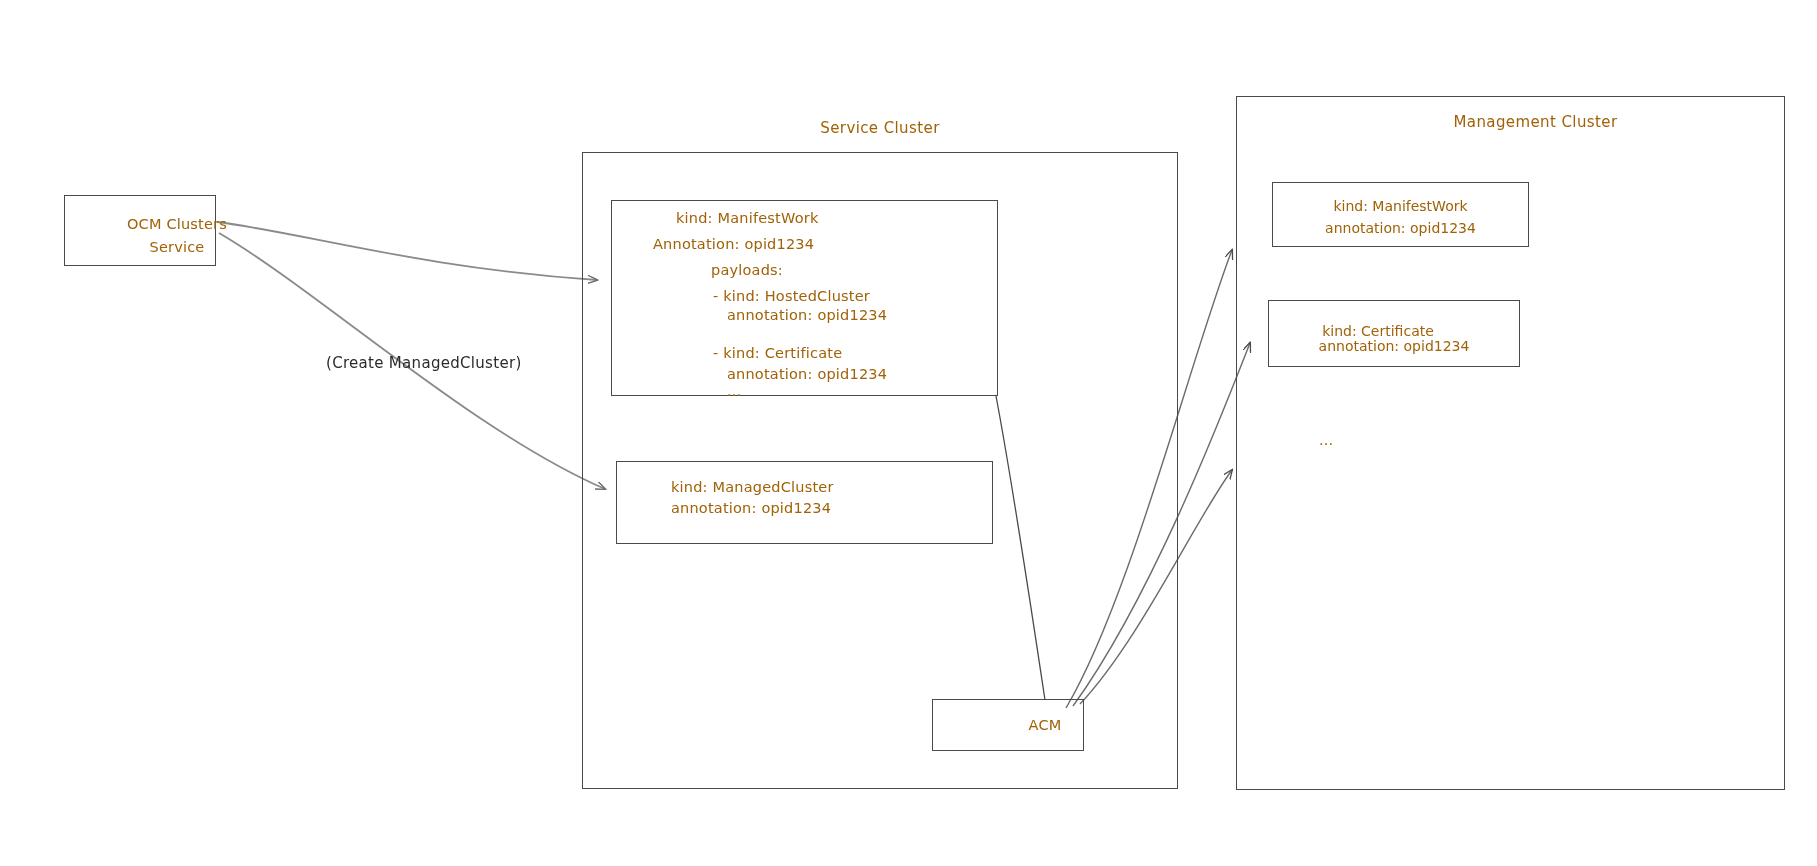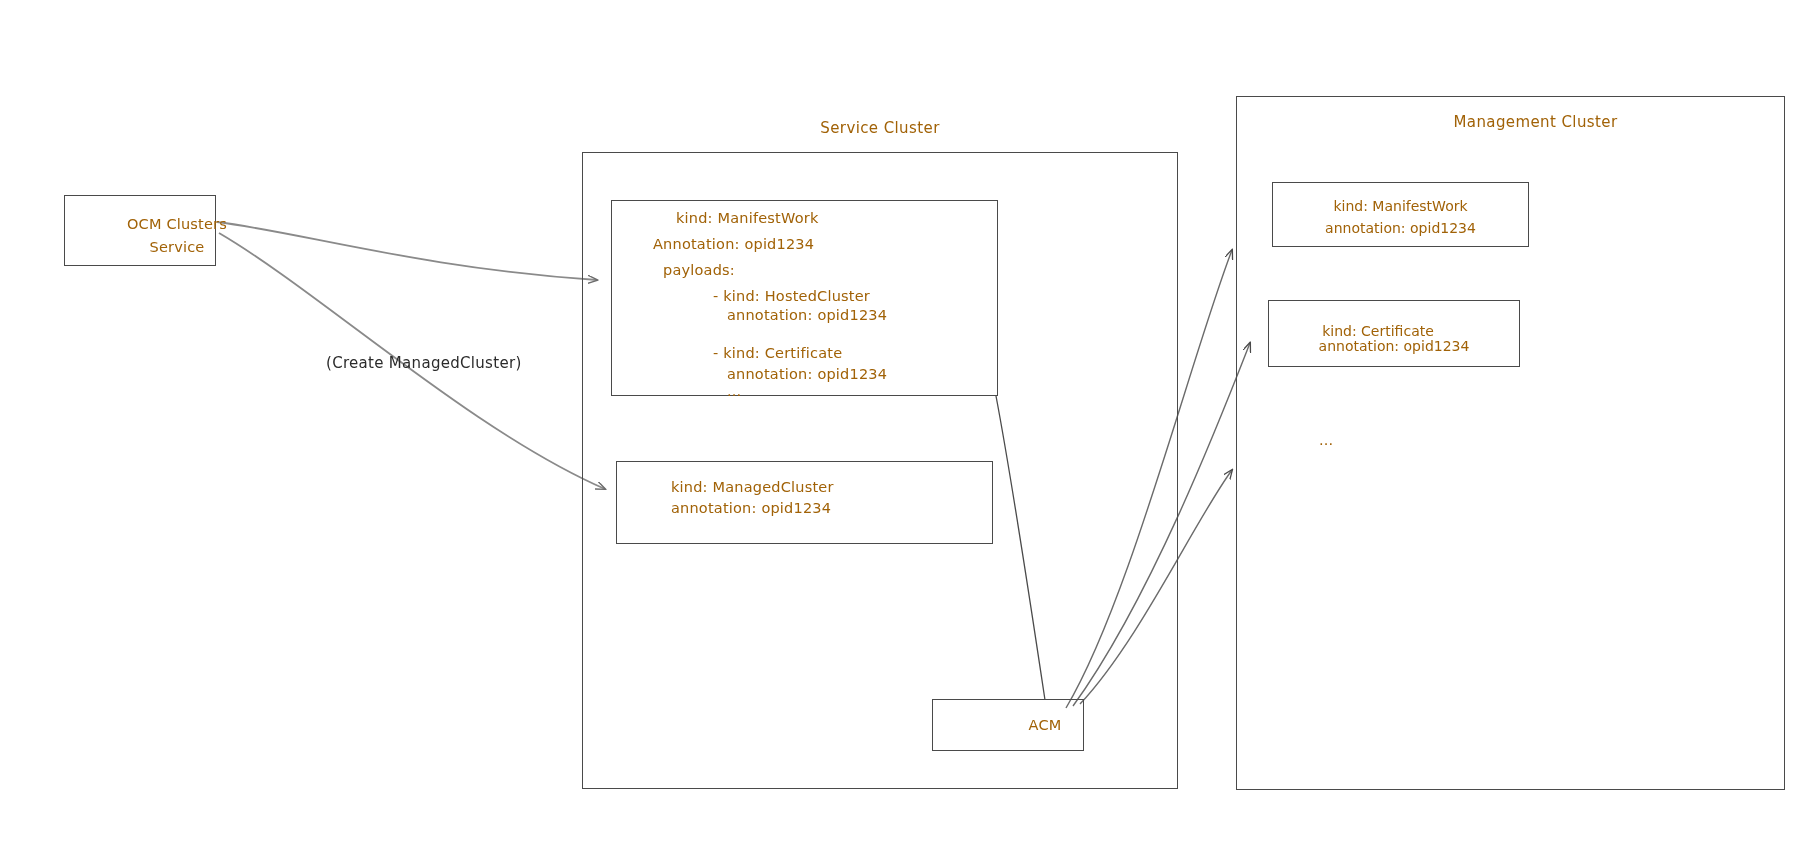--- a/index.html
+++ b/index.html
@@ -94,21 +94,21 @@
   <div class="box" style="left:64px; top:195px; width:152px; height:71px;"></div>
   <div class="label btext center" style="left:64px; top:216px; width:152px;">OCM Clusters</div>
   <div class="label btext center" style="left:64px; top:239px; width:152px;">Service</div>
 
 
   <div class="label edge-label" style="left:310px; top:352px; width:260px;margin-left:16px;">(Create ManagedCluster)</div>
 
   <div class="box" style="left:611px; top:200px; width:387px; height:196px;"></div>
   <div class="label btext" style="left:622px; top:210px;margin-left:17px;">kind: ManifestWork</div>
   <div class="label btext" style="left:616px; top:236px;">Annotation: opid1234</div>
-  <div class="label btext" style="left:626px; top:262px;">payloads:</div>
+  <div class="label btext" style="left:674px; top:262px;">payloads:</div>
   <div class="label btext" style="left:676px; top:288px;">- kind: HostedCluster</div>
   <div class="label btext" style="left:690px; top:307px;">annotation: opid1234</div>
   <div class="label btext" style="left:676px; top:345px;">- kind: Certificate</div>
   <div class="label btext" style="left:690px; top:366px;">annotation: opid1234</div>
   <div class="label btext" style="left:690px; top:383px;">...</div>
 
   <div class="box" style="left:616px; top:461px; width:377px; height:83px;"></div>
   <div class="label btext" style="left:634px; top:479px;">kind: ManagedCluster</div>
   <div class="label btext" style="left:634px; top:500px;">annotation: opid1234</div>
 

